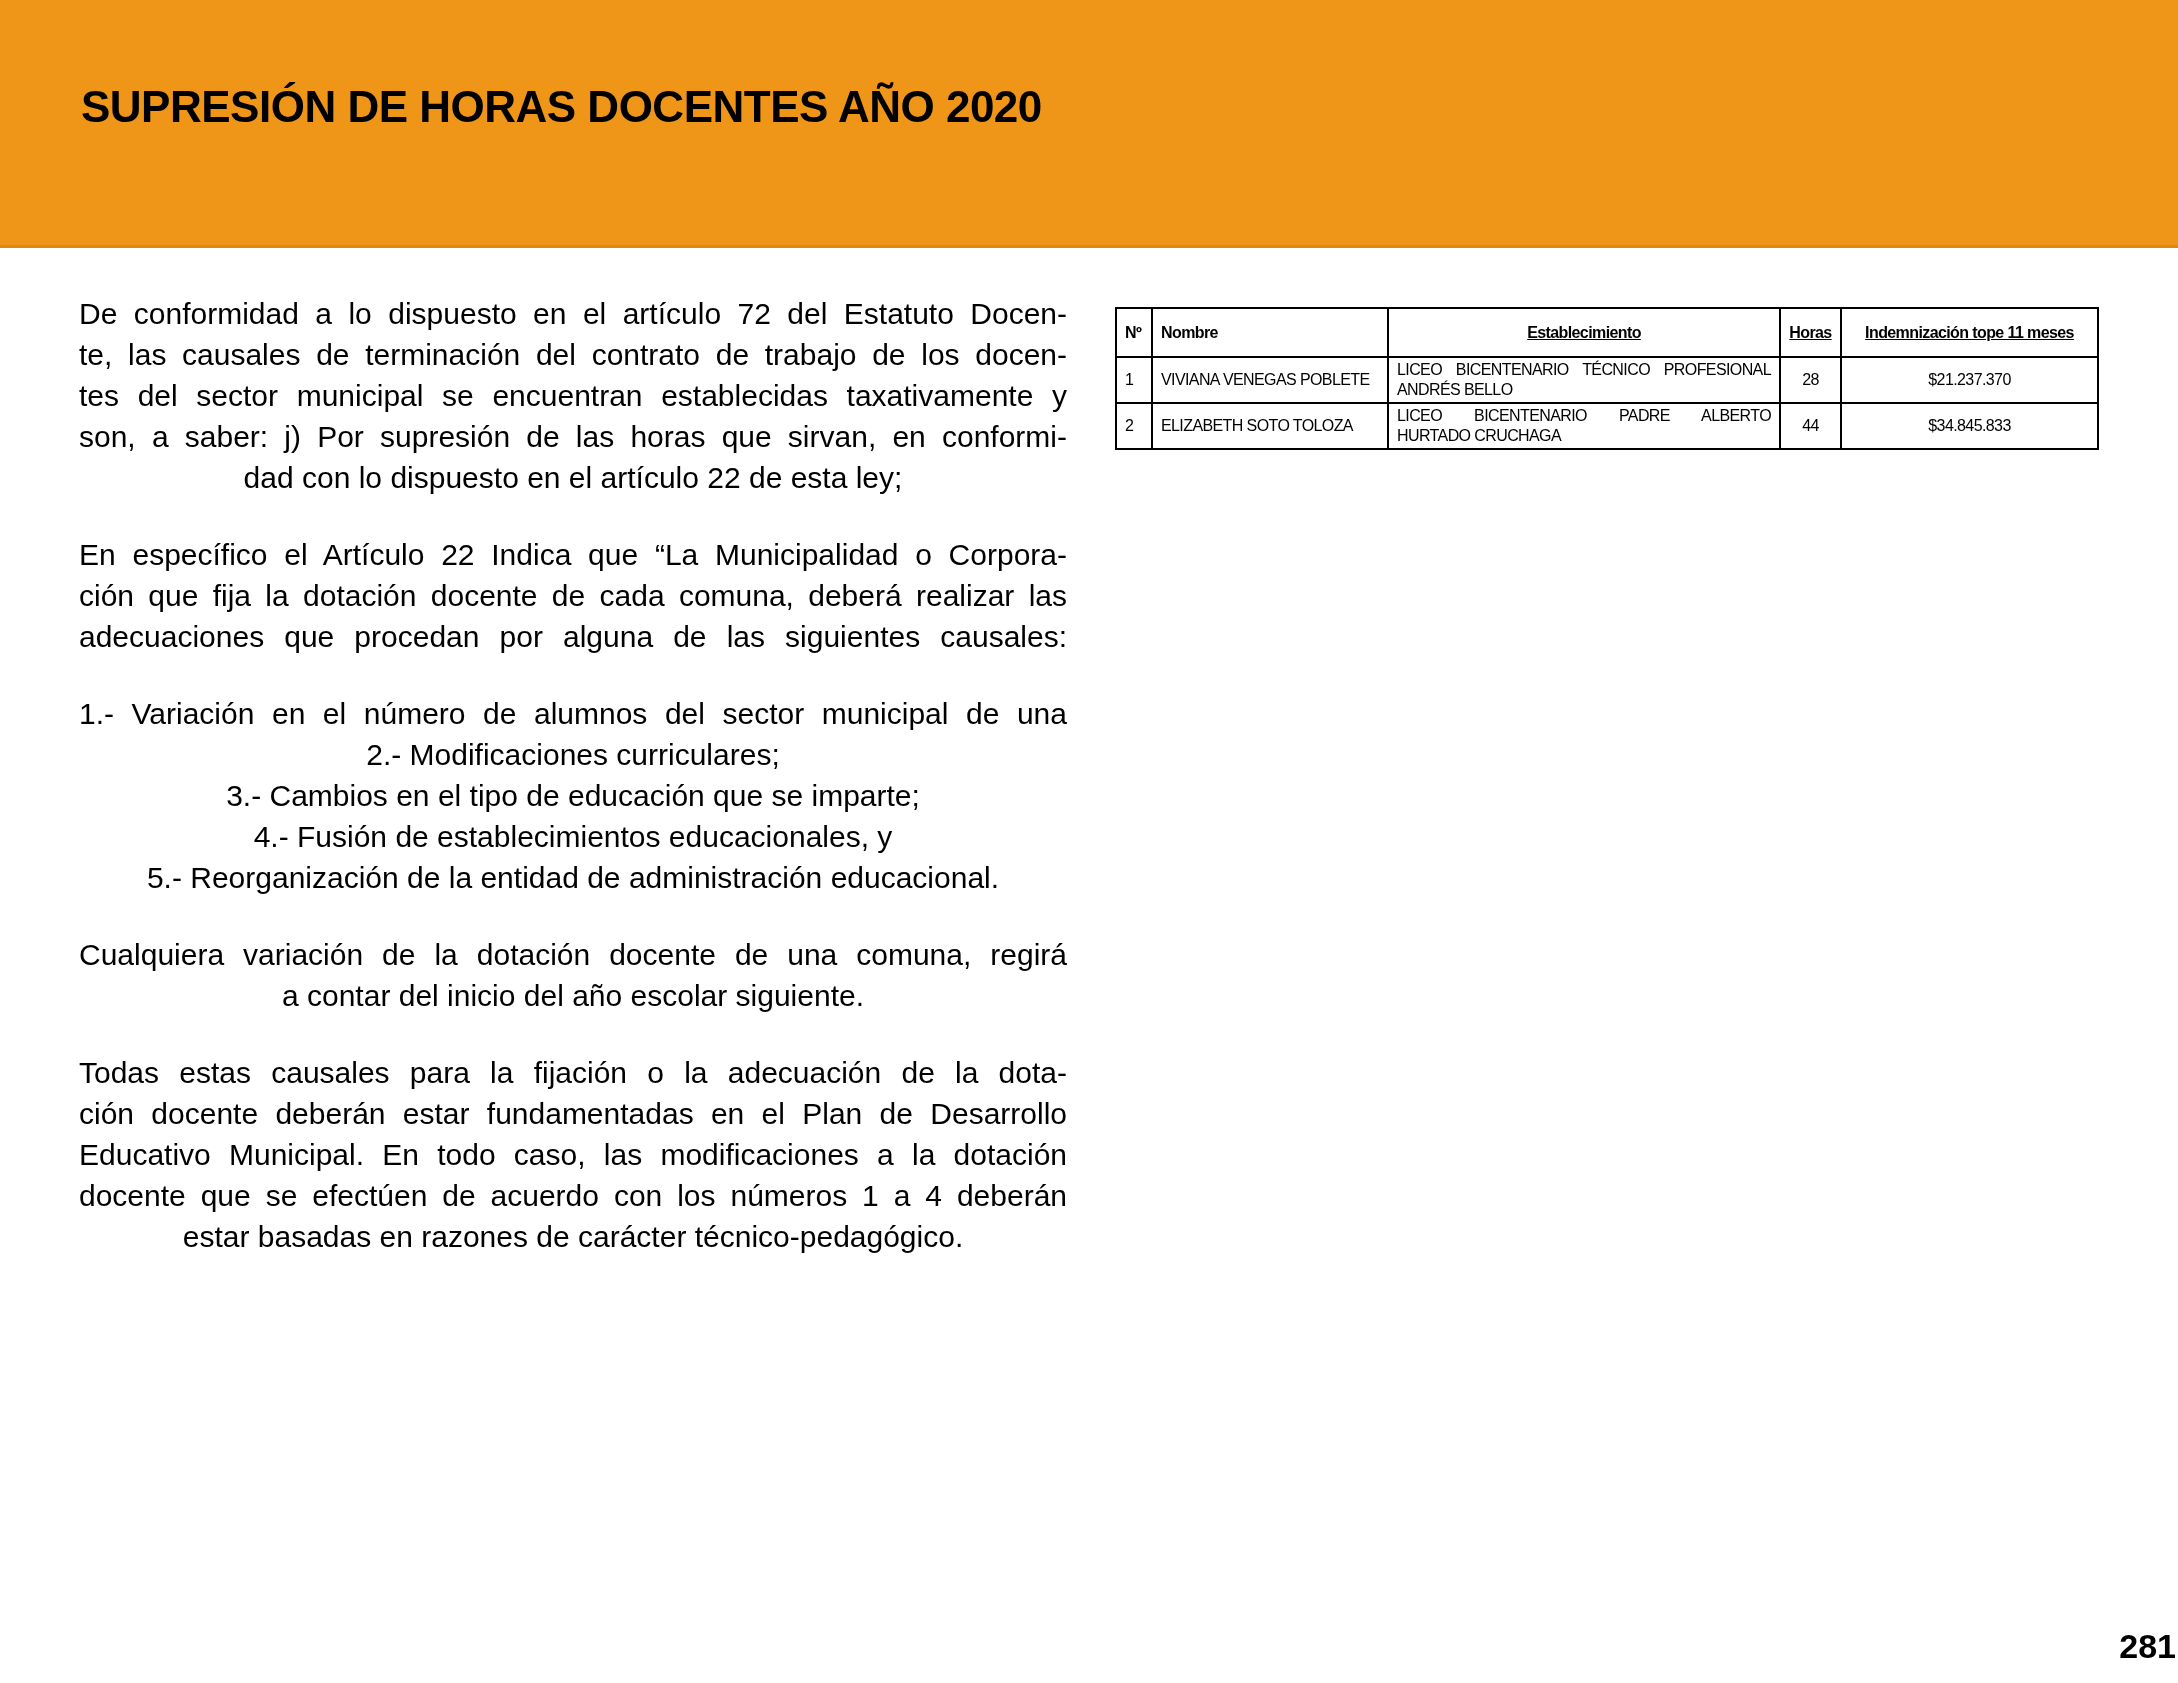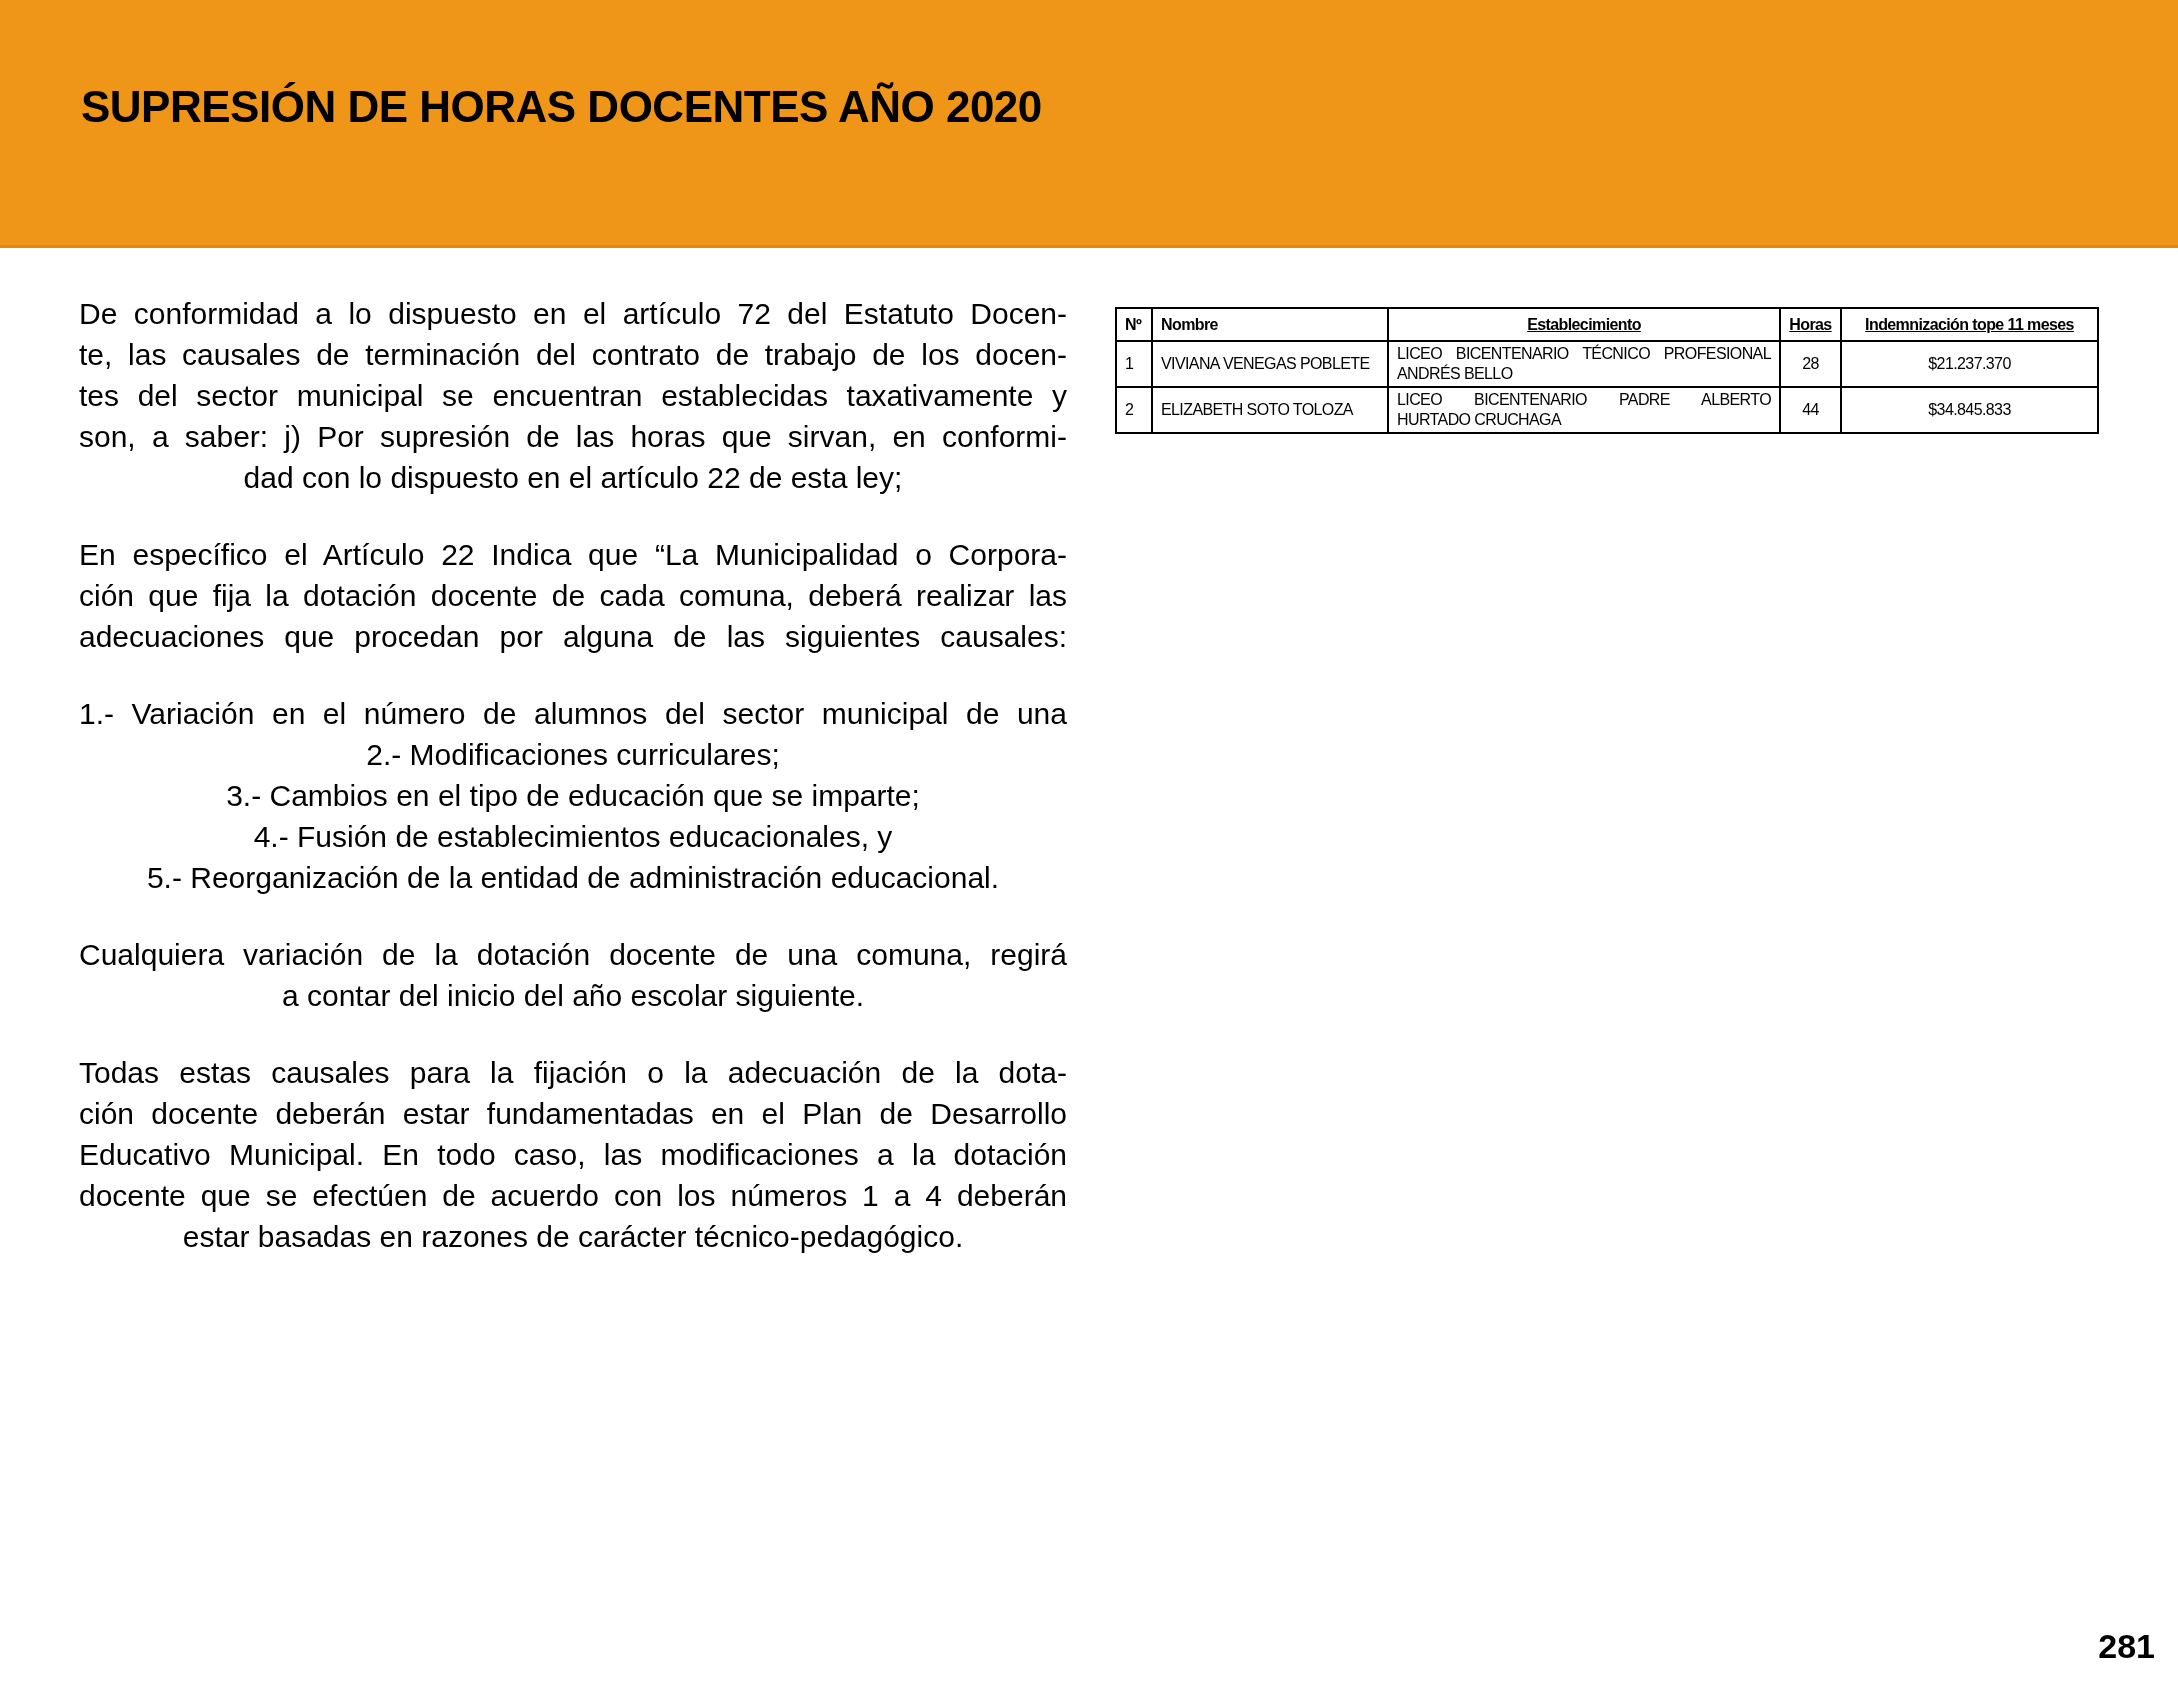--- a/index.html
+++ b/index.html
@@ -56,38 +56,38 @@
   }
   table.tbl th, table.tbl td {
     border:2px solid #000;
     padding:2px 8px;
     font-size:16px;
     letter-spacing:-0.6px;
     vertical-align:middle;
     overflow:hidden;
     box-sizing:border-box;
   }
-  table.tbl tr.hdr { height:33px;margin-left:24px; }
+  table.tbl tr.hdr { height:49px;margin-left:24px; }
   table.tbl tr.row { height:45px; }
   .c-num   { width:36px;  }
   .c-nom   { width:236px; }
   .c-est   { width:392px; }
   .c-hor   { width:61px;  }
   .c-ind   { width:257px; }
   th.h-num, th.h-nom { text-align:left; }
   th.h-est, th.h-hor, th.h-ind { text-align:center;text-decoration:underline; }
   td.t-num, td.t-nom { text-align:left; }
   td.t-hor, td.t-ind { text-align:center; }
   td.t-est { padding:3px 8px; }
   td.t-est .el { line-height:20px; text-align:left; }
   td.t-est .el.j { text-align:justify; text-align-last:justify; }
 
   
   .page-number {
-    position:absolute; top:1628px; right:23px;
+    position:absolute; top:1628px; right:2px;
     font-size:34px; line-height:36px;
     font-weight:bold;
   }
 </style>
 </head>
 <body style="color: rgb(0, 0, 0);">
 
 <div class="banner" style="background: rgb(239, 150, 25); border-bottom-color: rgb(221, 136, 14);">
   <h1>SUPRESIÓN DE HORAS DOCENTES AÑO 2020</h1>
 </div>

